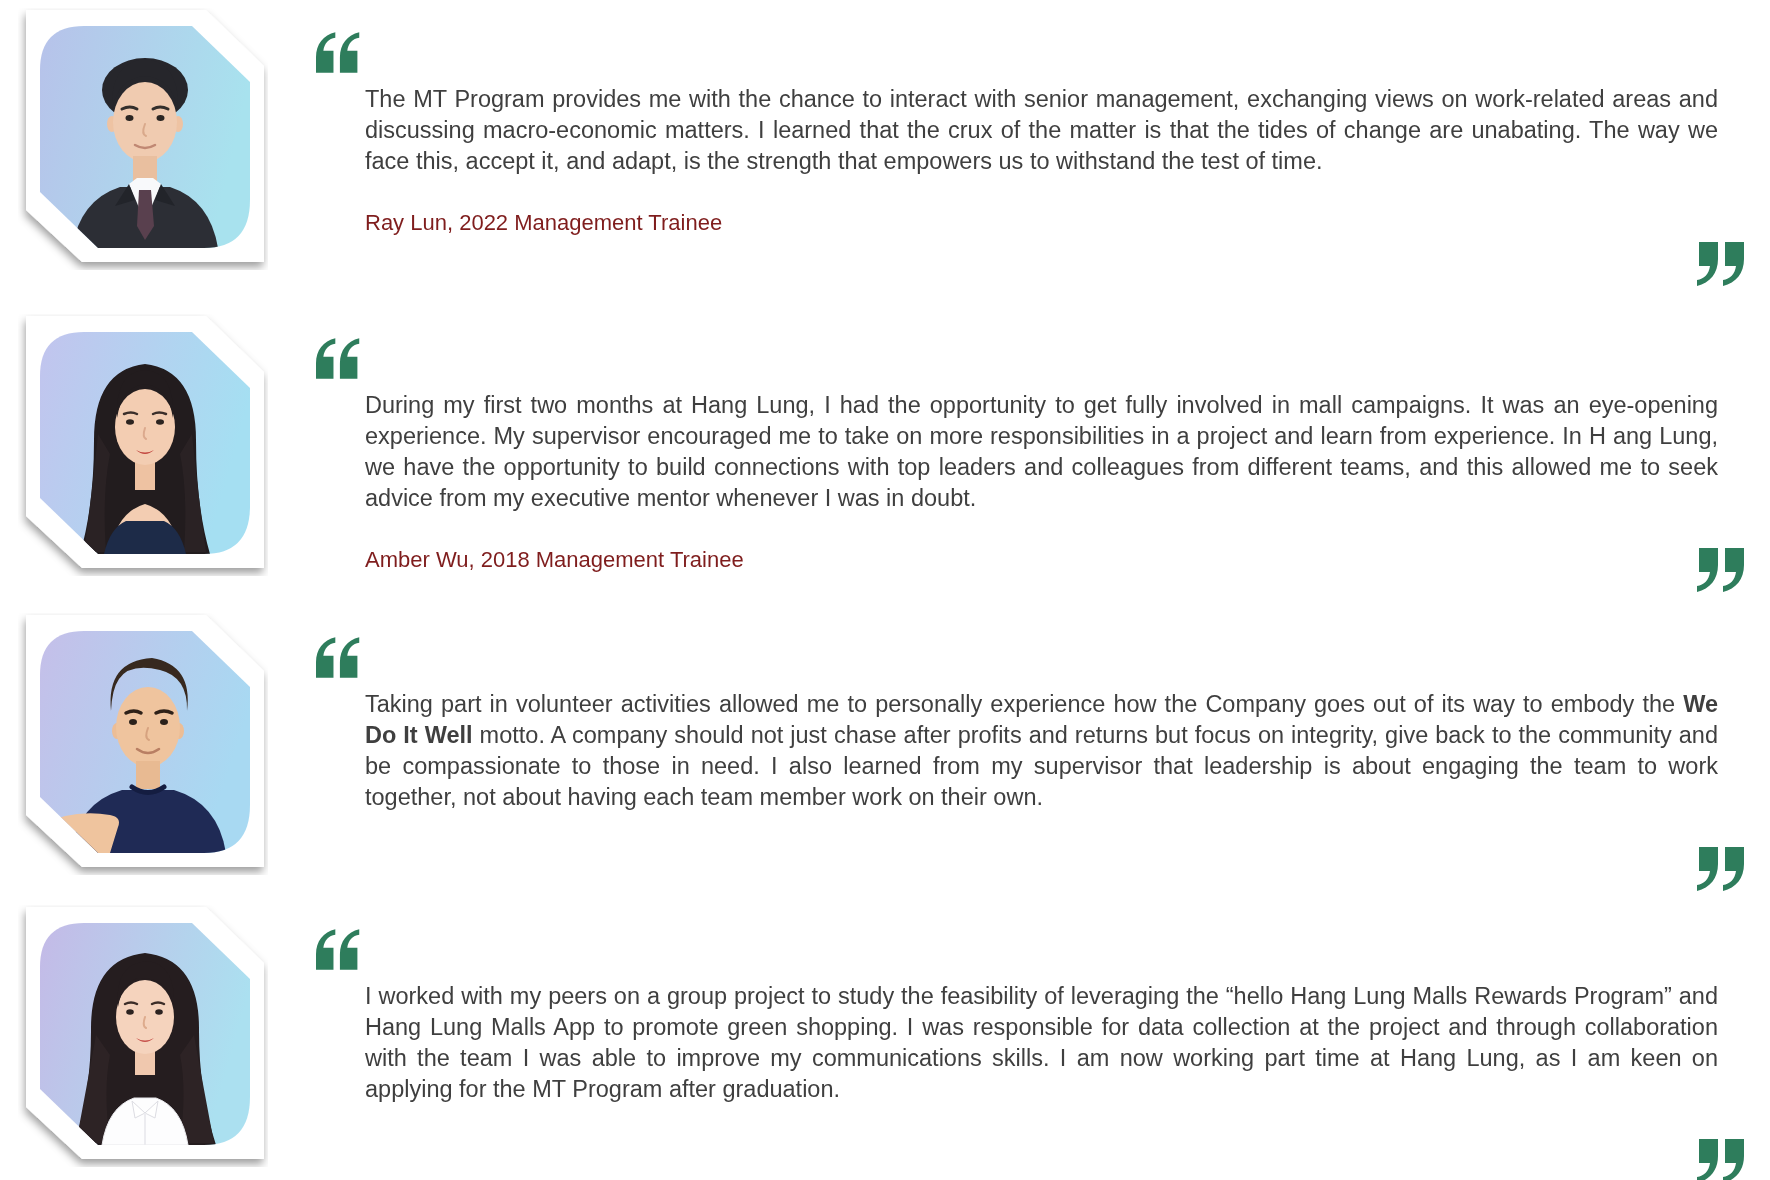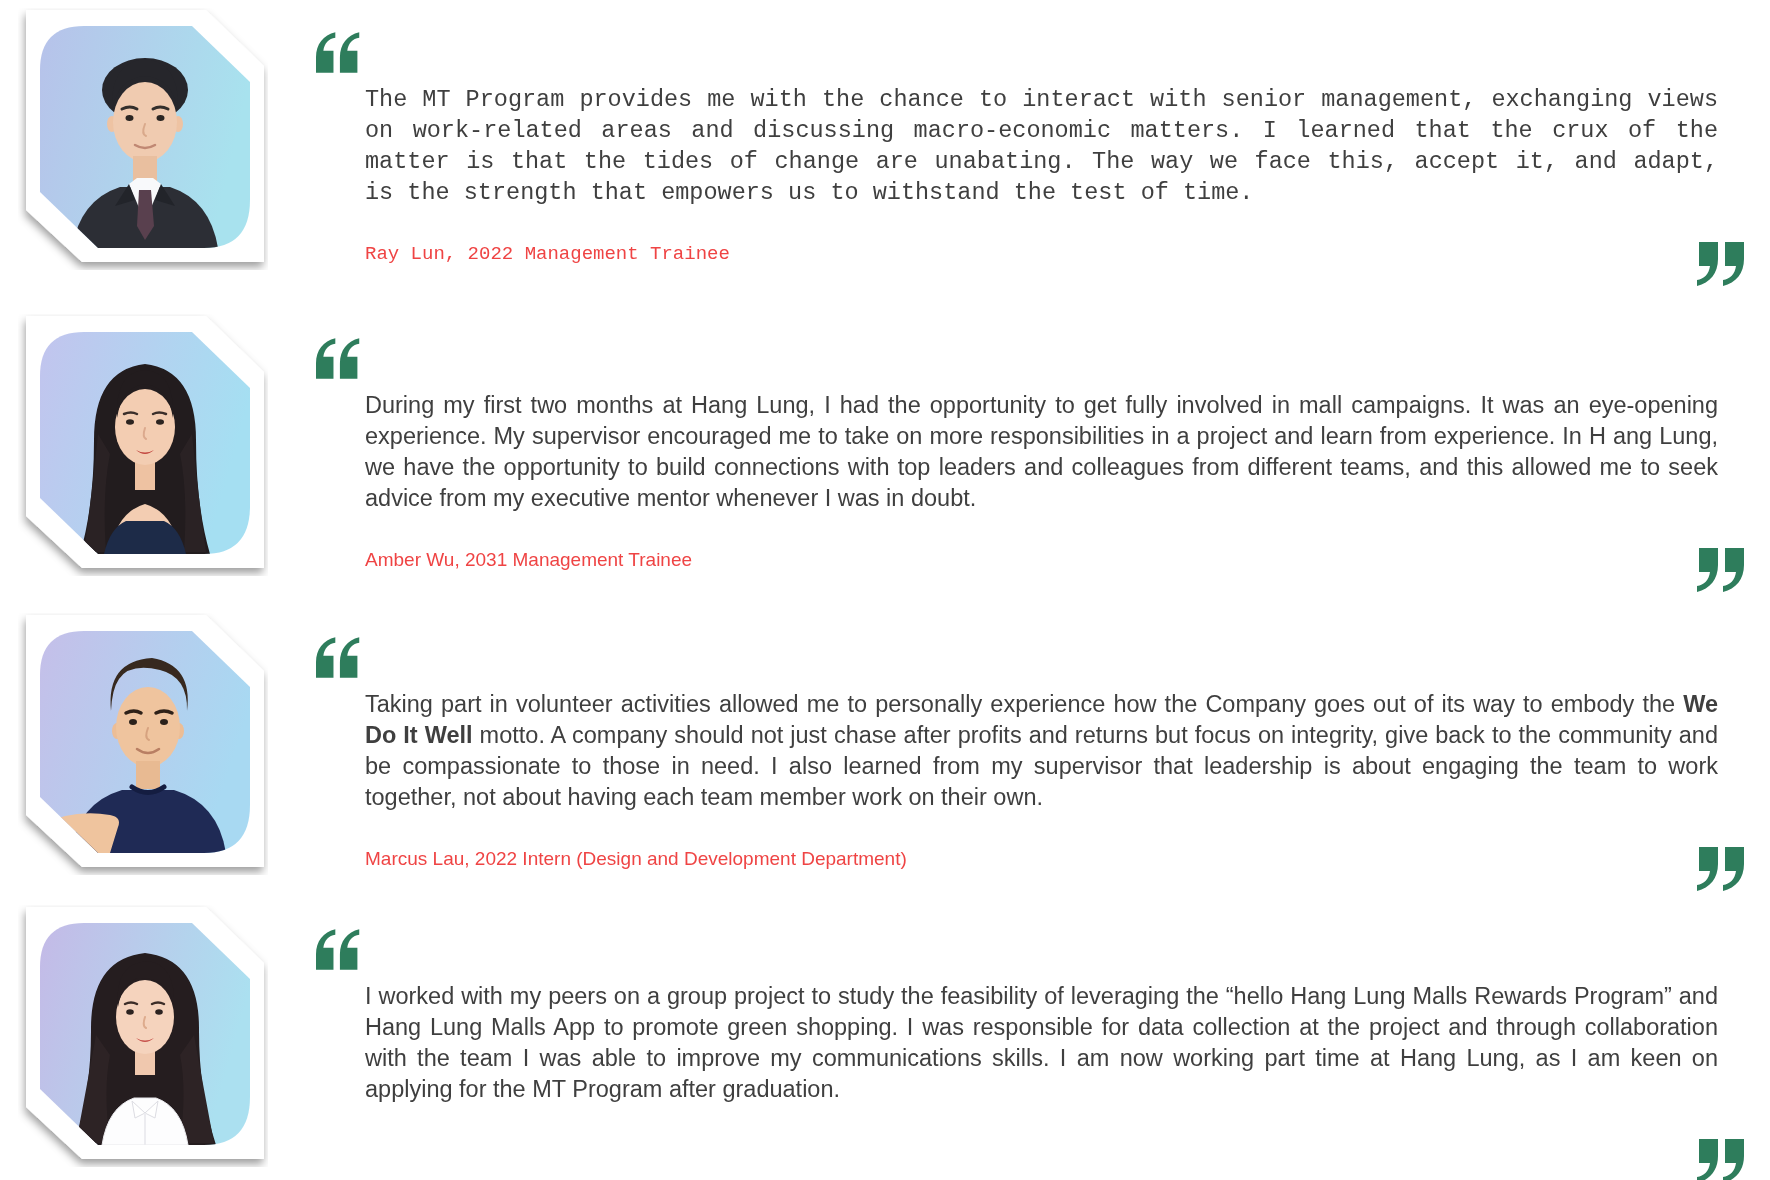--- a/index.html
+++ b/index.html
@@ -7,40 +7,40 @@
   body {
     width: 1770px;
     height: 1180px;
     background: #ffffff;
     font-family: "Liberation Sans", sans-serif;
     color: #3f3f3f;
     padding: 8px 0 0 18px;
     overflow: hidden;
   }
   .testimonial { display: flex; }
-  .t1 { margin-bottom: 44px; font-family: Liberation Mono, monospace; }
+  .t1 { margin-bottom: 44px; }
   .t2 { margin-bottom: 37px; }
   .t3 { margin-bottom: 30px; }
   .photo-col { width: 250px; flex: none; }
   .photo { display: block; }
   .content { flex: 1; position: relative; margin-left: 50px; padding: 24px 52px 0 0; }
   .quote-open { display: block; margin: 0 0 10px -2px; }
   .quote-text {
     font-size: 23.5px;
     line-height: 31px;
     text-align: justify;
     margin: 0 0 0 47px;
     color: #3f3f3f;
   }
   .quote-text .bold { font-weight: bold; }
   .attribution {
-    font-size: 19px;
+    font-size: 22px;
     line-height: 24px;
     margin: 34px 0 0 47px;
-    color: #ef4444;
+    color: #7f1d1d;
   }
   .quote-close { position: absolute; right: 25px; bottom: -16px; }
 </style>
 </head>
 <body>
 
 <div class="testimonial t1">
   <div class="photo-col">
     <svg class="photo" width="250" height="262" viewBox="0 0 250 262">
       <defs>
@@ -132,21 +132,21 @@
     </svg>
   </div>
   <div class="content">
     <svg class="quote-open" width="46" height="42" viewBox="0 0 50 45">
       <g fill="#2E7D5C">
         <path d="M21 0 C8 3 0 13 0 27 L0 44 L19 44 L19 20 L8 20 C9 12 14 7 21 6 Z"></path>
         <path d="M47 0 C34 3 26 13 26 27 L26 44 L45 44 L45 20 L34 20 C35 12 40 7 47 6 Z"></path>
       </g>
     </svg>
     <p class="quote-text"><span>During my first two months at Hang Lung, I had the opportunity to get fully involved in mall campaigns. It was an eye-opening experience. My supervisor encouraged me to take on more responsibilities in a project and learn from experience. In H ang Lung, we have the opportunity to build connections with top leaders and colleagues from different teams, and this allowed me to seek advice from my executive mentor whenever I was in doubt.</span><span class="bold"></span><span></span></p>
-    <div class="attribution">Amber Wu, 2031 Management Trainee</div>
+    <div class="attribution">Amber Wu, 2018 Management Trainee</div>
     <svg class="quote-close" width="52" height="45" viewBox="0 0 50 45">
       <g fill="#2E7D5C" transform="rotate(180 25 22.5)">
         <path d="M21 0 C8 3 0 13 0 27 L0 44 L19 44 L19 20 L8 20 C9 12 14 7 21 6 Z"></path>
         <path d="M47 0 C34 3 26 13 26 27 L26 44 L45 44 L45 20 L34 20 C35 12 40 7 47 6 Z"></path>
       </g>
     </svg>
   </div>
 </div>
 
 <div class="testimonial t3">
@@ -185,21 +185,20 @@
     </svg>
   </div>
   <div class="content">
     <svg class="quote-open" width="46" height="42" viewBox="0 0 50 45">
       <g fill="#2E7D5C">
         <path d="M21 0 C8 3 0 13 0 27 L0 44 L19 44 L19 20 L8 20 C9 12 14 7 21 6 Z"></path>
         <path d="M47 0 C34 3 26 13 26 27 L26 44 L45 44 L45 20 L34 20 C35 12 40 7 47 6 Z"></path>
       </g>
     </svg>
     <p class="quote-text"><span>Taking part in volunteer activities allowed me to personally experience how the Company goes out of its way to embody the </span><span class="bold">We Do It Well</span><span> motto. A company should not just chase after profits and returns but focus on integrity, give back to the community and be compassionate to those in need. I also learned from my supervisor that leadership is about engaging the team to work together, not about having each team member work on their own.</span></p>
-    <div class="attribution">Marcus Lau, 2022 Intern (Design and Development Department)</div>
     <svg class="quote-close" width="52" height="45" viewBox="0 0 50 45">
       <g fill="#2E7D5C" transform="rotate(180 25 22.5)">
         <path d="M21 0 C8 3 0 13 0 27 L0 44 L19 44 L19 20 L8 20 C9 12 14 7 21 6 Z"></path>
         <path d="M47 0 C34 3 26 13 26 27 L26 44 L45 44 L45 20 L34 20 C35 12 40 7 47 6 Z"></path>
       </g>
     </svg>
   </div>
 </div>
 
 <div class="testimonial t4">

